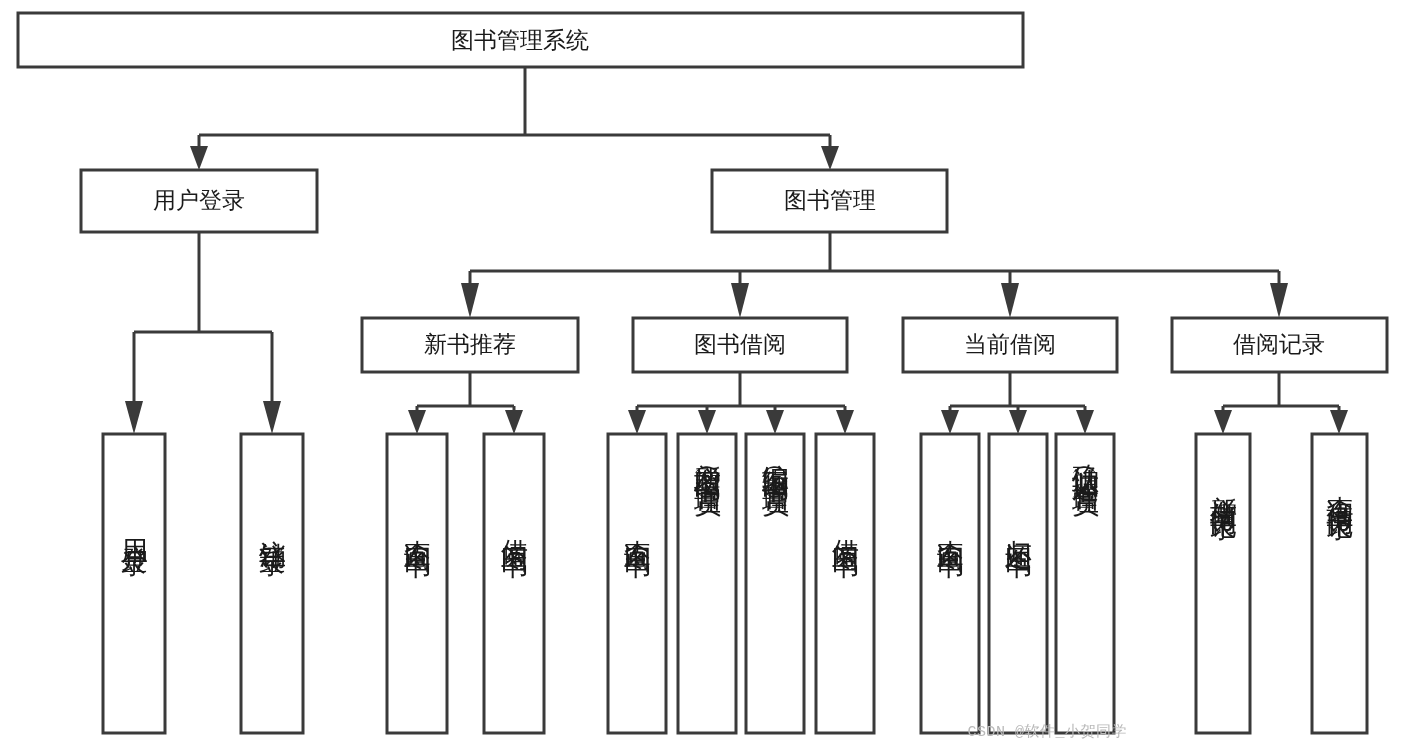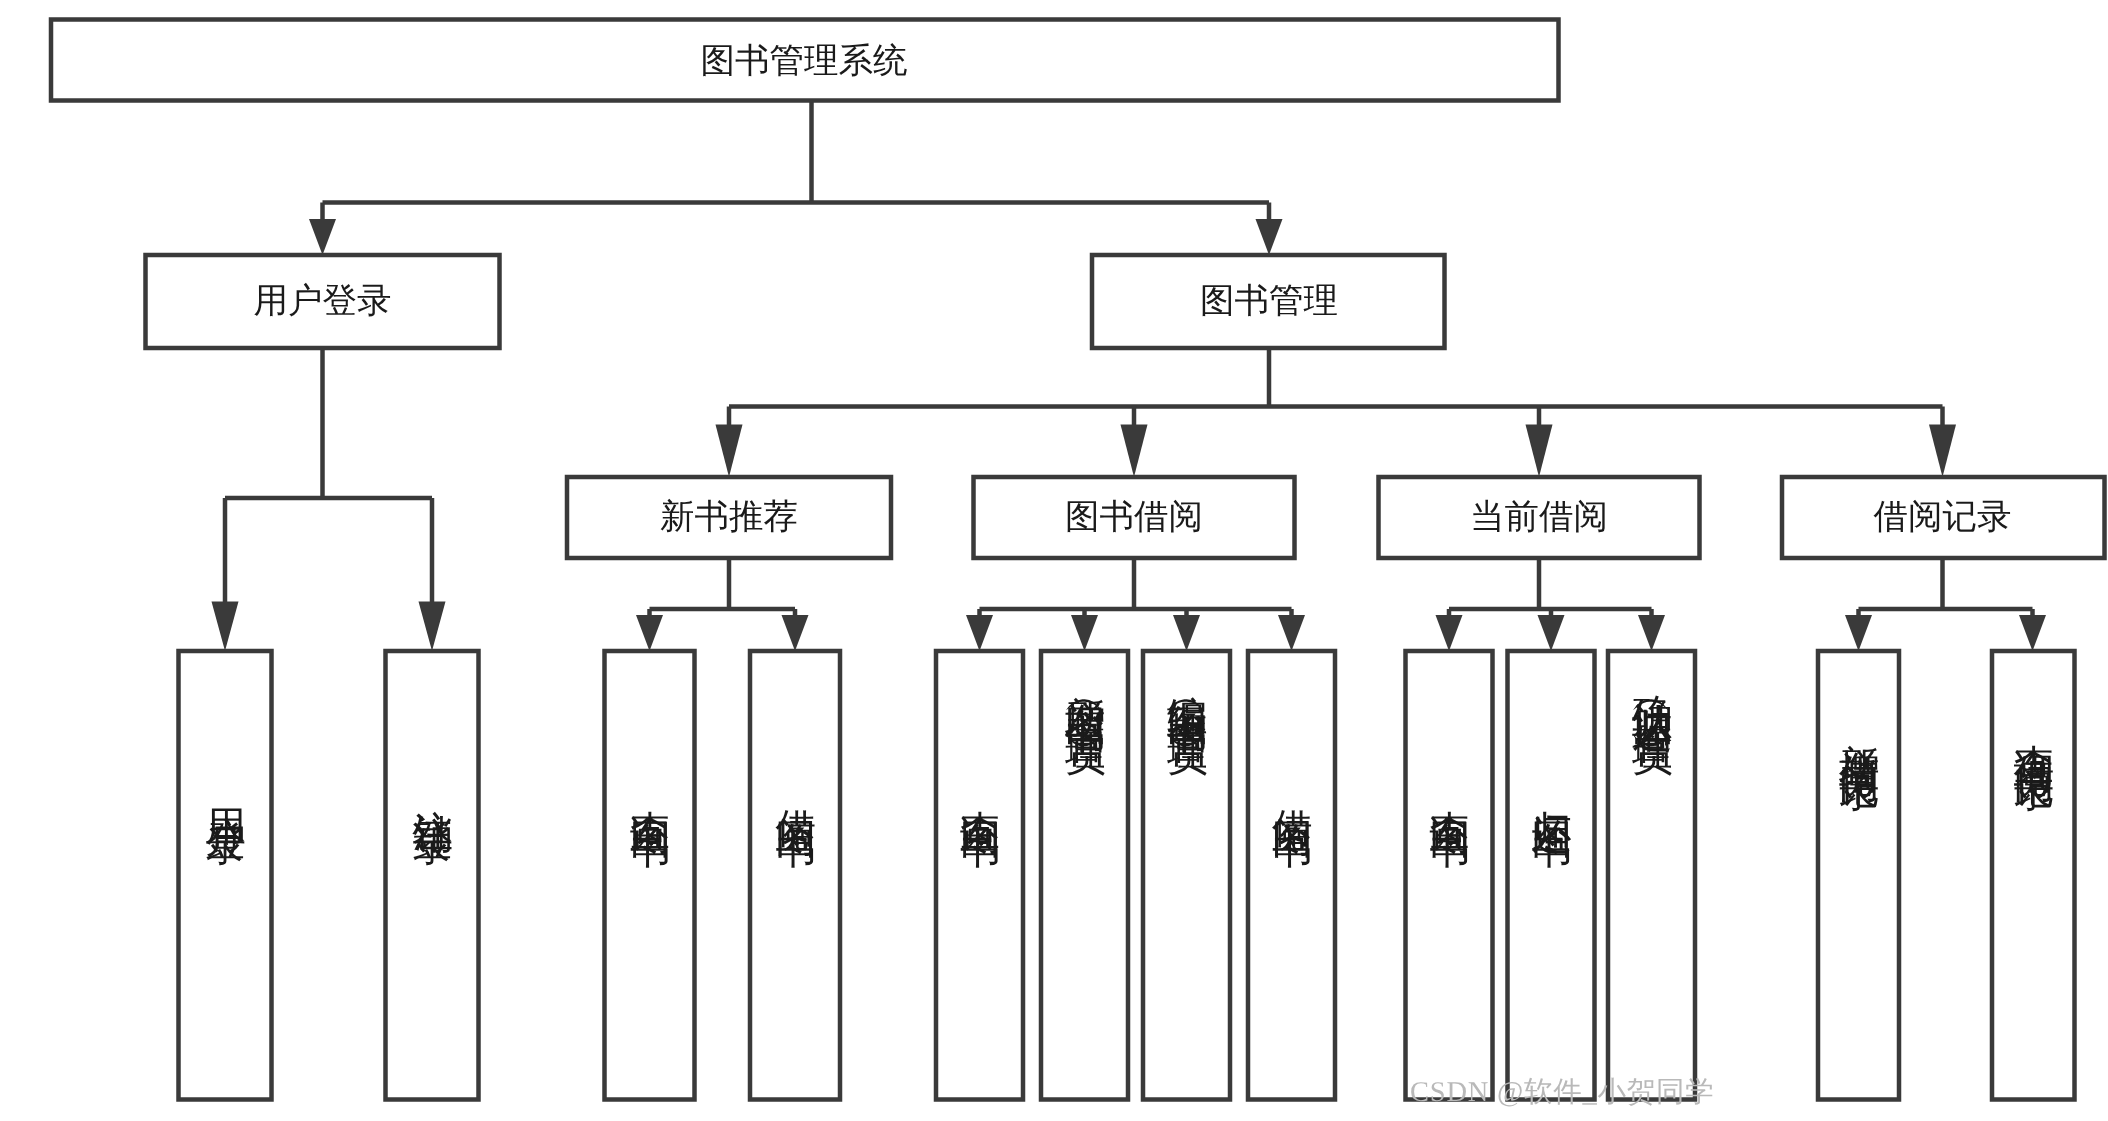--- a/index.html
+++ b/index.html
@@ -9,21 +9,21 @@
   }
   body {
     width: 1405px;
     height: 747px;
     font-family: "Liberation Sans", "DejaVu Sans", sans-serif;
     overflow: hidden;
     position: relative;
   }
   #diagram-root {
     position: absolute;
-    left: 16px;
+    left: 0;
     top: 0;
     width: 1141px;
     height: 747px;
   }
   svg.flowchart {
     display: block;
     width: 1405px;
     height: 747px;
   }
   .node-box {
@@ -62,22 +62,22 @@
     font-size: 27px;
     line-height: 1;
     letter-spacing: 4px;
     color: #1a1a1a;
     white-space: nowrap;
   }
   .watermark {
     position: absolute;
     right: 14px;
     bottom: 6px;
-    font-family: Liberation Serif, serif;
-    font-size: 19px;
+    font-family: Liberation Mono, monospace;
+    font-size: 15px;
     color: #b9b9b9;
     letter-spacing: 0.5px;
     white-space: nowrap;
   }
 </style>
 </head>
 <body>
 
 <div id="diagram-root">
 

